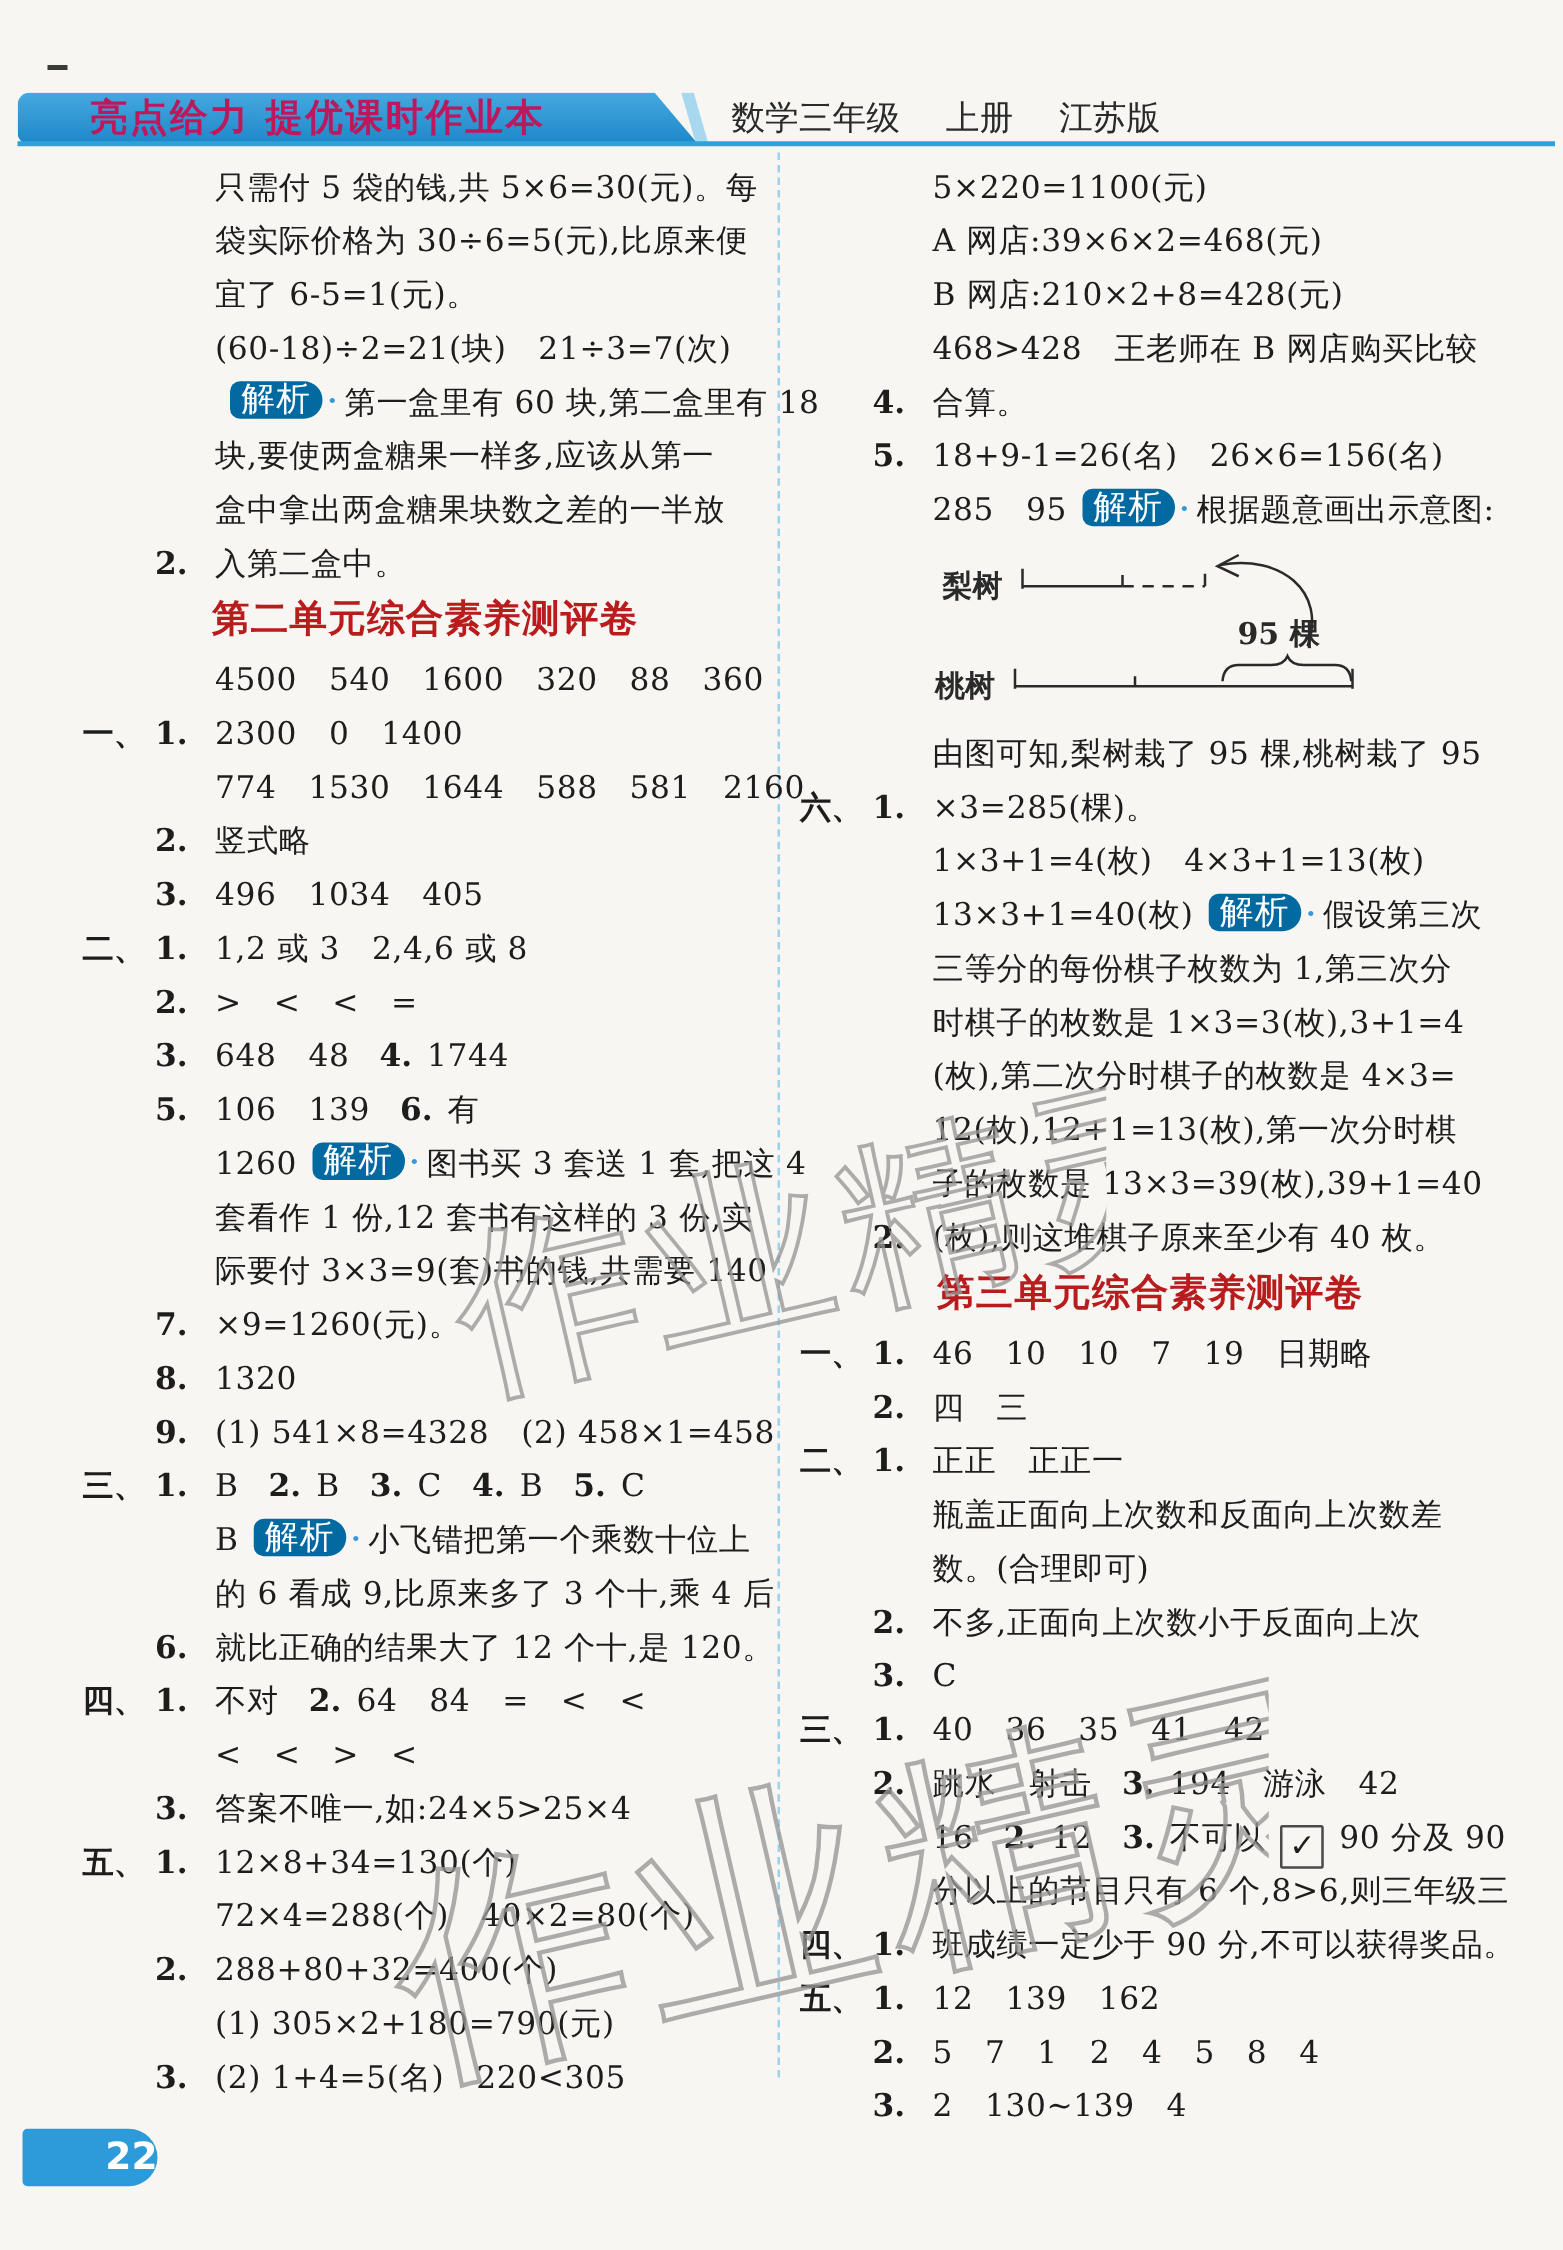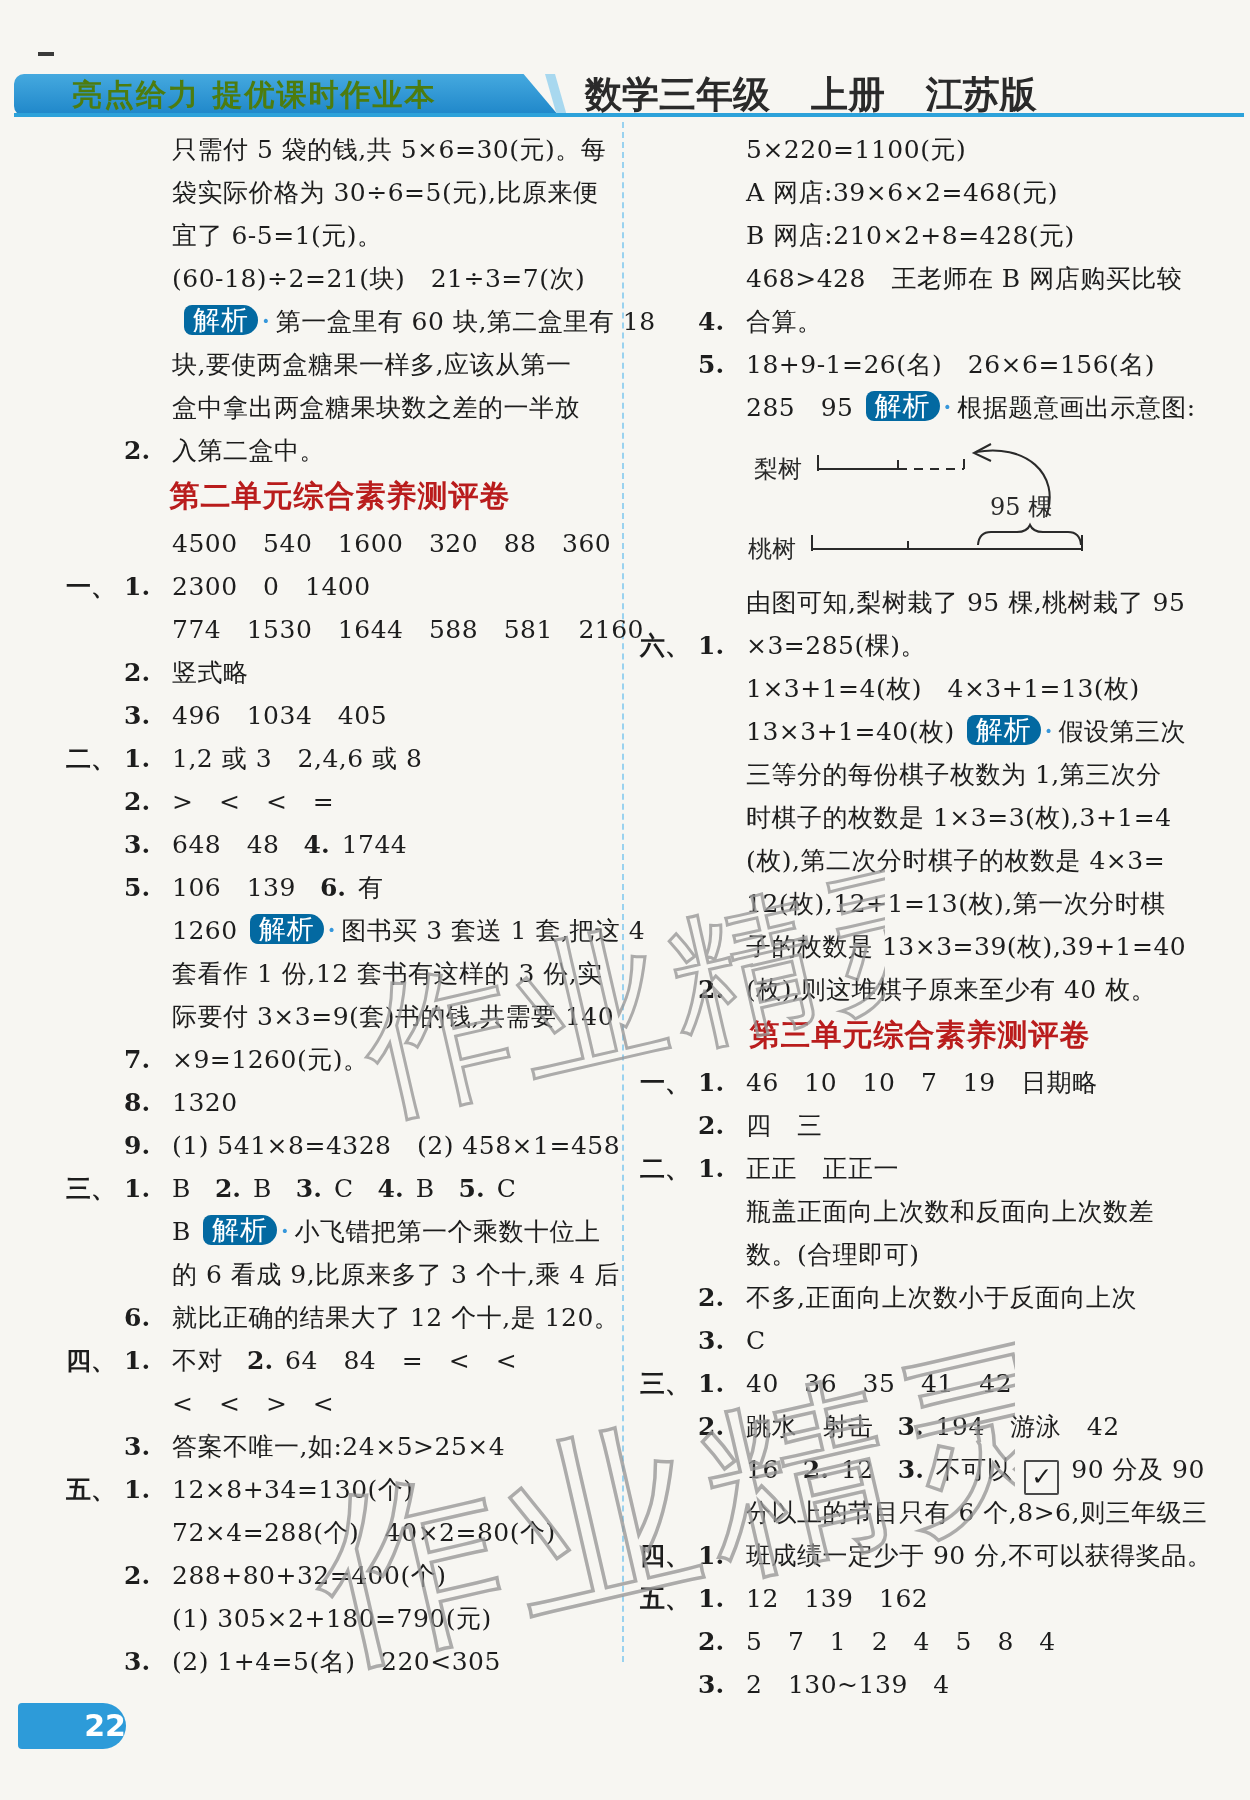--- a/index.html
+++ b/index.html
@@ -8,38 +8,38 @@
     background:#f7f6f2;color:#1d1d1d;
     font-family:"DejaVu Serif","Liberation Serif",serif;
   }
   .page{position:absolute;inset:0;}
   
   .banner{position:absolute;left:14px;top:74px;width:545px;height:42px;}
   .banner-bg{position:absolute;inset:0;background:linear-gradient(180deg,#45a9df,#1e86c9);
     clip-path:polygon(0 0,93.5% 0,100% 100%,0 100%);border-radius:10px 0 0 10px;}
   .banner-edge{position:absolute;top:0;bottom:0;right:-8px;width:40px;background:#a8d8ef;
     clip-path:polygon(45% 0,70% 0,100% 100%,75% 100%);}
-  .banner-text{position:absolute;left:58px;top:0;line-height:42px;color:#4d7c0f;
+  .banner-text{position:absolute;left:58px;top:0;line-height:42px;color:#be185d;
     font-family:"DejaVu Sans","Liberation Sans",sans-serif;font-weight:700;font-size:30px;letter-spacing:2px;white-space:nowrap;}
   .subject{position:absolute;left:585px;top:74px;height:42px;line-height:42px;
-    font-family:"DejaVu Sans","Liberation Sans",sans-serif;font-weight:700;font-size:37px;color:#2a2a2a;white-space:nowrap;}
+    font-family:"DejaVu Sans","Liberation Sans",sans-serif;font-weight:400;font-size:27px;color:#2a2a2a;white-space:nowrap;}
   .subject span{margin-right:28px;}
   .header-line{position:absolute;left:14px;right:6px;top:113px;height:4px;background:#2da2da;}
   .scan-artifact{position:absolute;left:38px;top:52px;width:16px;height:4px;background:#3a3a3a;}
   
   .divider{position:absolute;left:622px;top:122px;height:1540px;border-left:2px dashed #9ad2ef;}
   .col{position:absolute;top:128px;font-size:25px;}
   .col-left{left:66px;width:548px;}
   .col-right{left:640px;width:560px;}
   .item{display:flex;align-items:flex-end;}
   .marker{flex:none;width:58px;font-weight:700;line-height:43px;white-space:nowrap;}
   .num{flex:none;width:48px;font-weight:700;line-height:43px;white-space:nowrap;}
   .content{flex:1;min-width:0;}
   .line{height:43px;line-height:43px;white-space:nowrap;}
-  .line.diagram-line{height:152px;line-height:152px;}
+  .line.diagram-line{height:152px;line-height:152px;font-weight:bold;}
   .t{letter-spacing:.5px;}
   .n{font-weight:700;margin:0 12px 0 24px;}
   .heading{height:46px;line-height:46px;margin:1px 0 3px;text-align:center;
     color:#b91c1c;font-weight:700;font-size:30px;letter-spacing:1px;
     font-family:"DejaVu Sans","Liberation Sans",sans-serif;white-space:nowrap;}
   
   .jx{display:inline-block;vertical-align:middle;margin:0 6px 0 12px;position:relative;top:-3px;}
   .jx-pill{display:inline-block;background:#0369a1;color:#fff;height:30px;line-height:30px;
     padding:0 9px;border-radius:8px 15px 15px 8px;font-size:27px;font-weight:400;
     font-family:"DejaVu Sans","Liberation Sans",sans-serif;letter-spacing:1px;}

